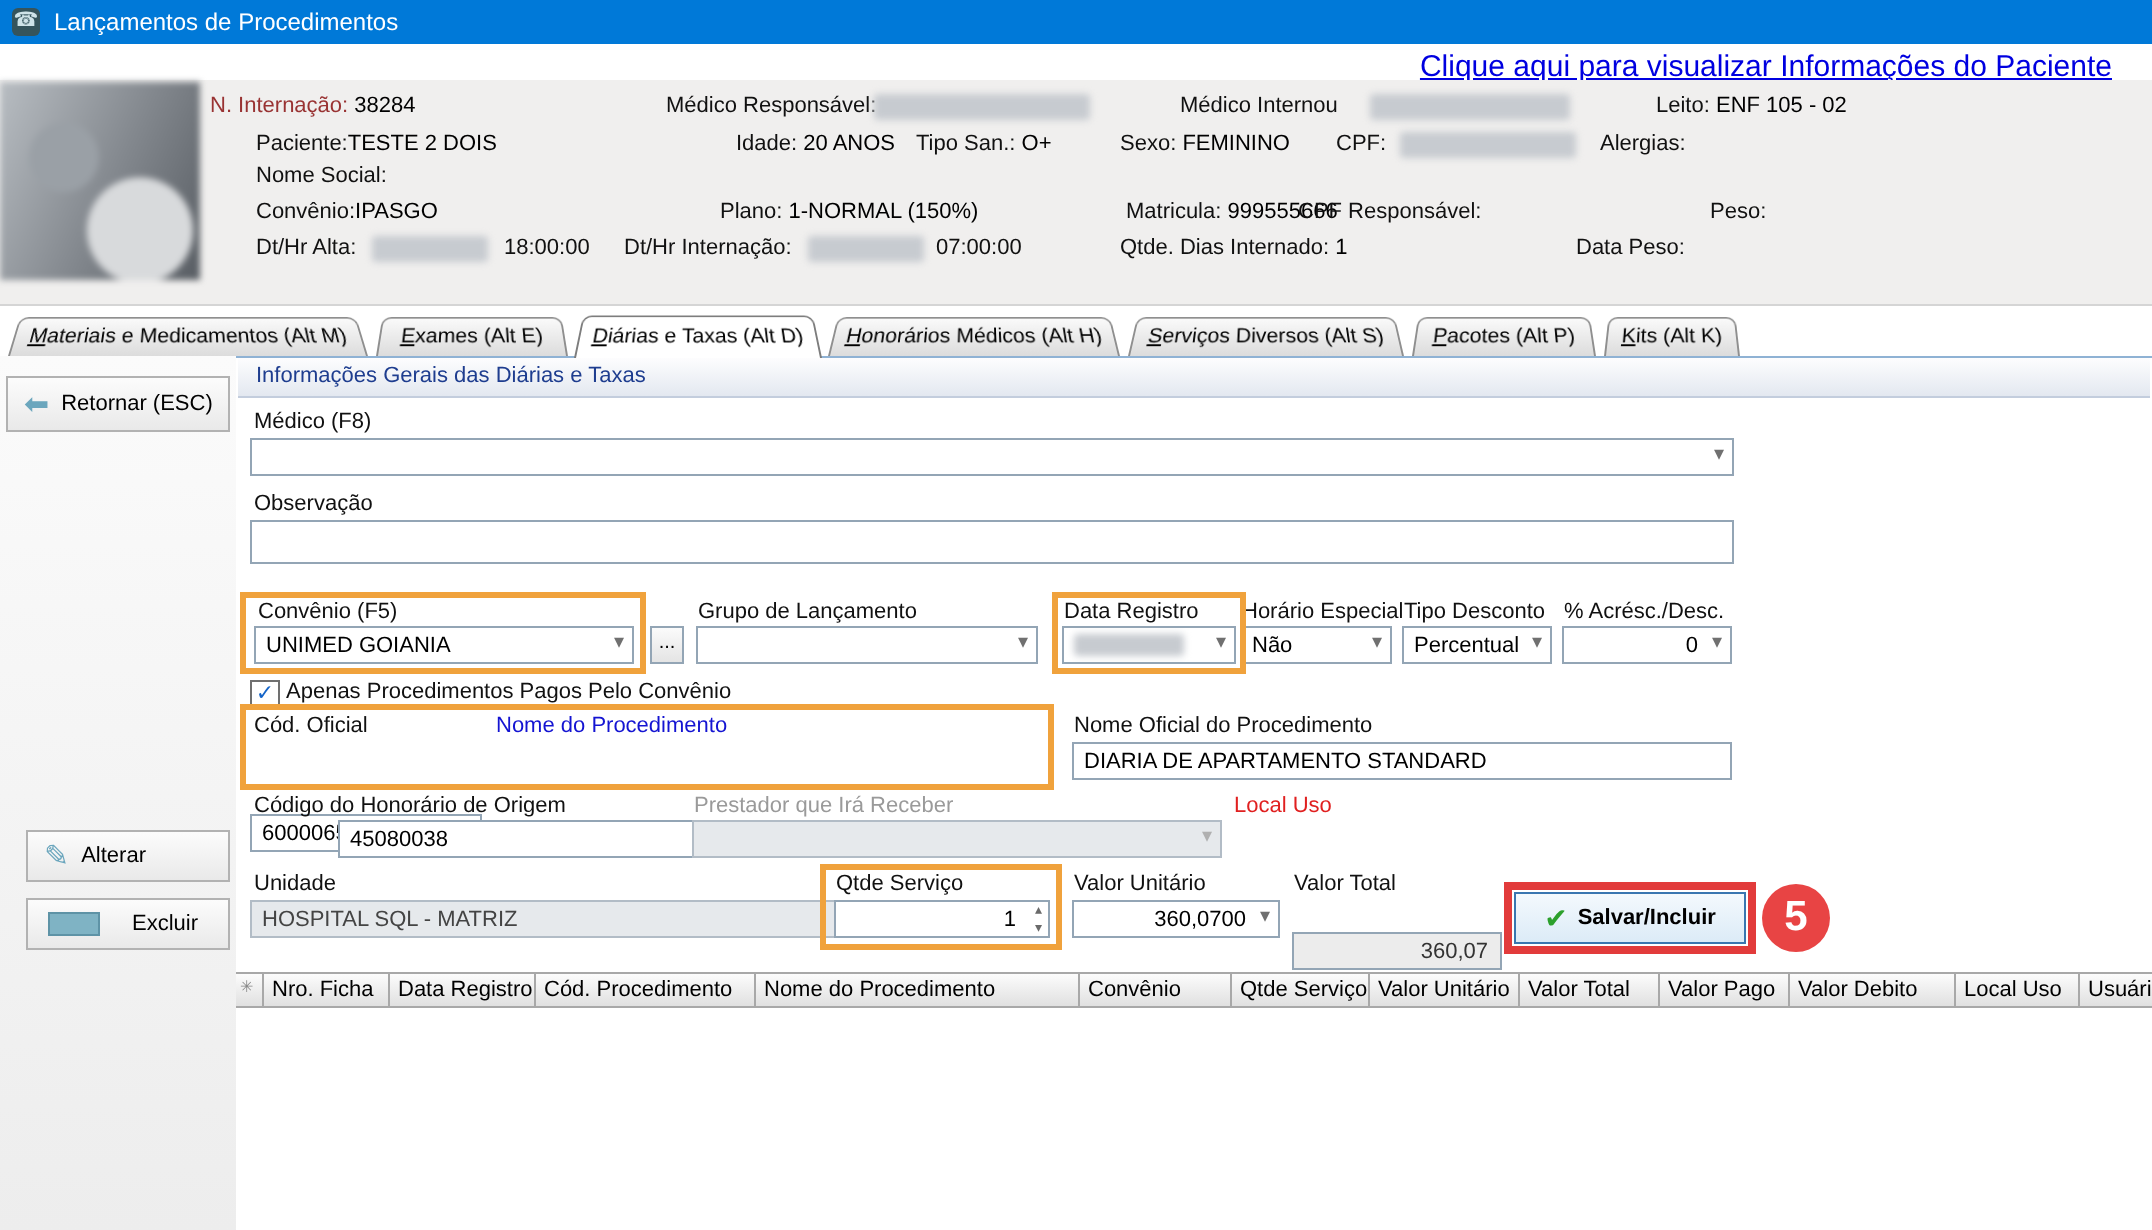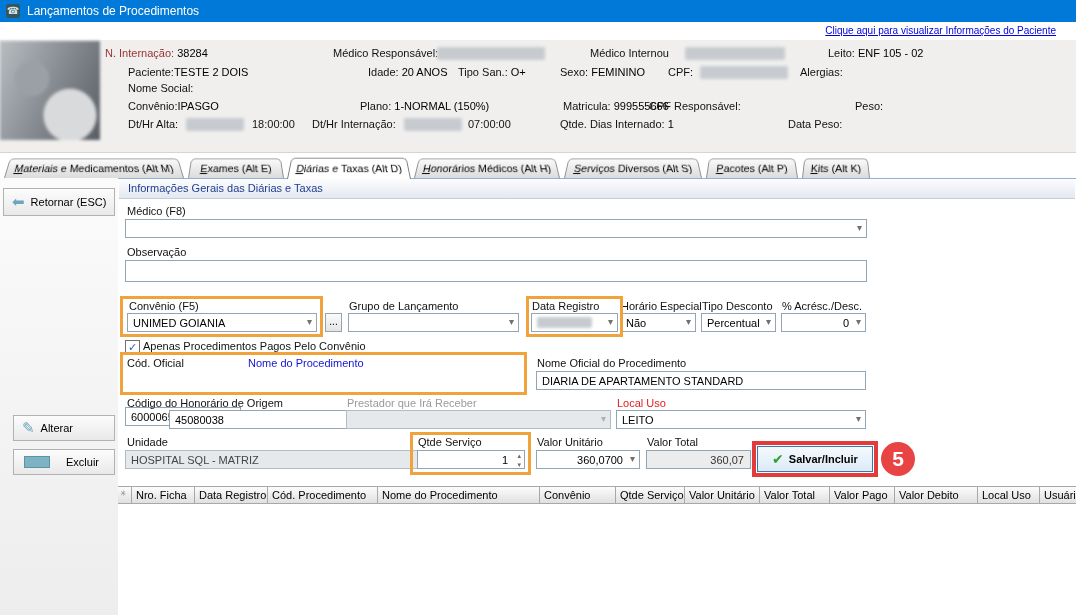--- a/index.html
+++ b/index.html
@@ -8,21 +8,21 @@
        background:#fff;}
   .lbl{position:absolute;font-size:11px;white-space:nowrap;color:#111;}
   .val{color:#000;}
   
   #titlebar{position:absolute;left:0;top:0;width:1076px;height:22px;background:#0079d8;display:flex;align-items:center;}
   #titlebar .appicon{width:14px;height:14px;margin-left:6px;background:#35545c;border-radius:3px;color:#cfe3e8;
       font-size:10px;line-height:14px;text-align:center;}
   #titlebar .ttl{color:#fff;font-size:12px;margin-left:7px;}
   
   #linkrow{position:absolute;left:0;top:22px;width:1076px;height:18px;background:#ffffff;border-bottom:1px solid #e2e2e2;}
-  #patient-link{position:absolute;right:20px;top:3px;color:#0000e0;text-decoration:underline;font-size:10px;cursor:pointer;white-space:nowrap;}
+  #patient-link{position:absolute;right:20px;top:3px;color:#0000e0;text-decoration:underline;font-size:15px;cursor:pointer;white-space:nowrap;}
   
   #pheader{position:absolute;left:0;top:40px;width:1076px;height:112px;background:#f0efee;border-bottom:1px solid #d5d5d5;}
   #photo{position:absolute;left:0;top:1px;width:100px;height:99px;
      background:
        radial-gradient(circle at 32% 38%, #9aa0a6 0 18%, rgba(0,0,0,0) 20%),
        radial-gradient(circle at 70% 75%, #d8dadc 0 25%, rgba(0,0,0,0) 27%),
        linear-gradient(115deg,#b8bdc2 0%,#82878d 55%,#585d63 100%);
      filter:blur(1.5px);}
   .redlbl{color:#993333;}
   .blur{position:absolute;height:13px;background:#c7cbd0;border-radius:2px;filter:blur(1.8px);}
@@ -222,42 +222,39 @@
       <span>DIARIA DE APARTAMENTO STANDARD</span>
     </div>
 
   <span class="lbl" style="left:127px;top:397px;">Código do Honorário de Origem</span>
   <div class="combo" style="left:125px;top:410px;width:215px;margin-left:44px;">
       <span>45080038</span>
     </div>
   <span class="lbl graylbl" style="left:347px;top:397px;">Prestador que Irá Receber</span>
   <div class="combo dis" style="left:346px;top:410px;width:265px;"></div>
   <span class="lbl redlbl2" style="left:617px;top:397px;">Local Uso</span>
-  <div class="combo" style="left:616px;top:410px;width:250px;">
-      <span>LEITO</span>
-    </div>
 
   <span class="lbl" style="left:127px;top:436px;">Unidade</span>
   <div class="combo dis" style="left:125px;top:450px;width:309px;color:#444;">
       <span>HOSPITAL SQL - MATRIZ</span>
     </div>
 
   <div class="obox" style="left:410px;top:432px;width:121px;height:43px;"></div>
   <span class="lbl" style="left:418px;top:436px;">Qtde Serviço</span>
   <div class="spin right" style="left:417px;top:450px;width:108px;">
       <span>1</span>
     </div>
 
   <span class="lbl" style="left:537px;top:436px;">Valor Unitário</span>
   <div class="combo right" style="left:536px;top:450px;width:104px;">
       <span>360,0700</span>
     </div>
 
   <span class="lbl" style="left:647px;top:436px;">Valor Total</span>
-  <div class="tbox dis right" style="left:646px;top:450px;width:105px;padding-right:6px;padding-left:14px;">
+  <div class="tbox dis right" style="left:646px;top:466px;width:105px;padding-right:6px;padding-left:14px;">
       <span>360,07</span>
     </div>
 
   <div class="rbox" style="left:752px;top:441px;width:126px;height:36px;"></div>
   <div id="savebtn">
     <span class="chk">✔</span>
     <span>Salvar/Incluir</span>
   </div>
   <div id="badge5">5</div>
 

